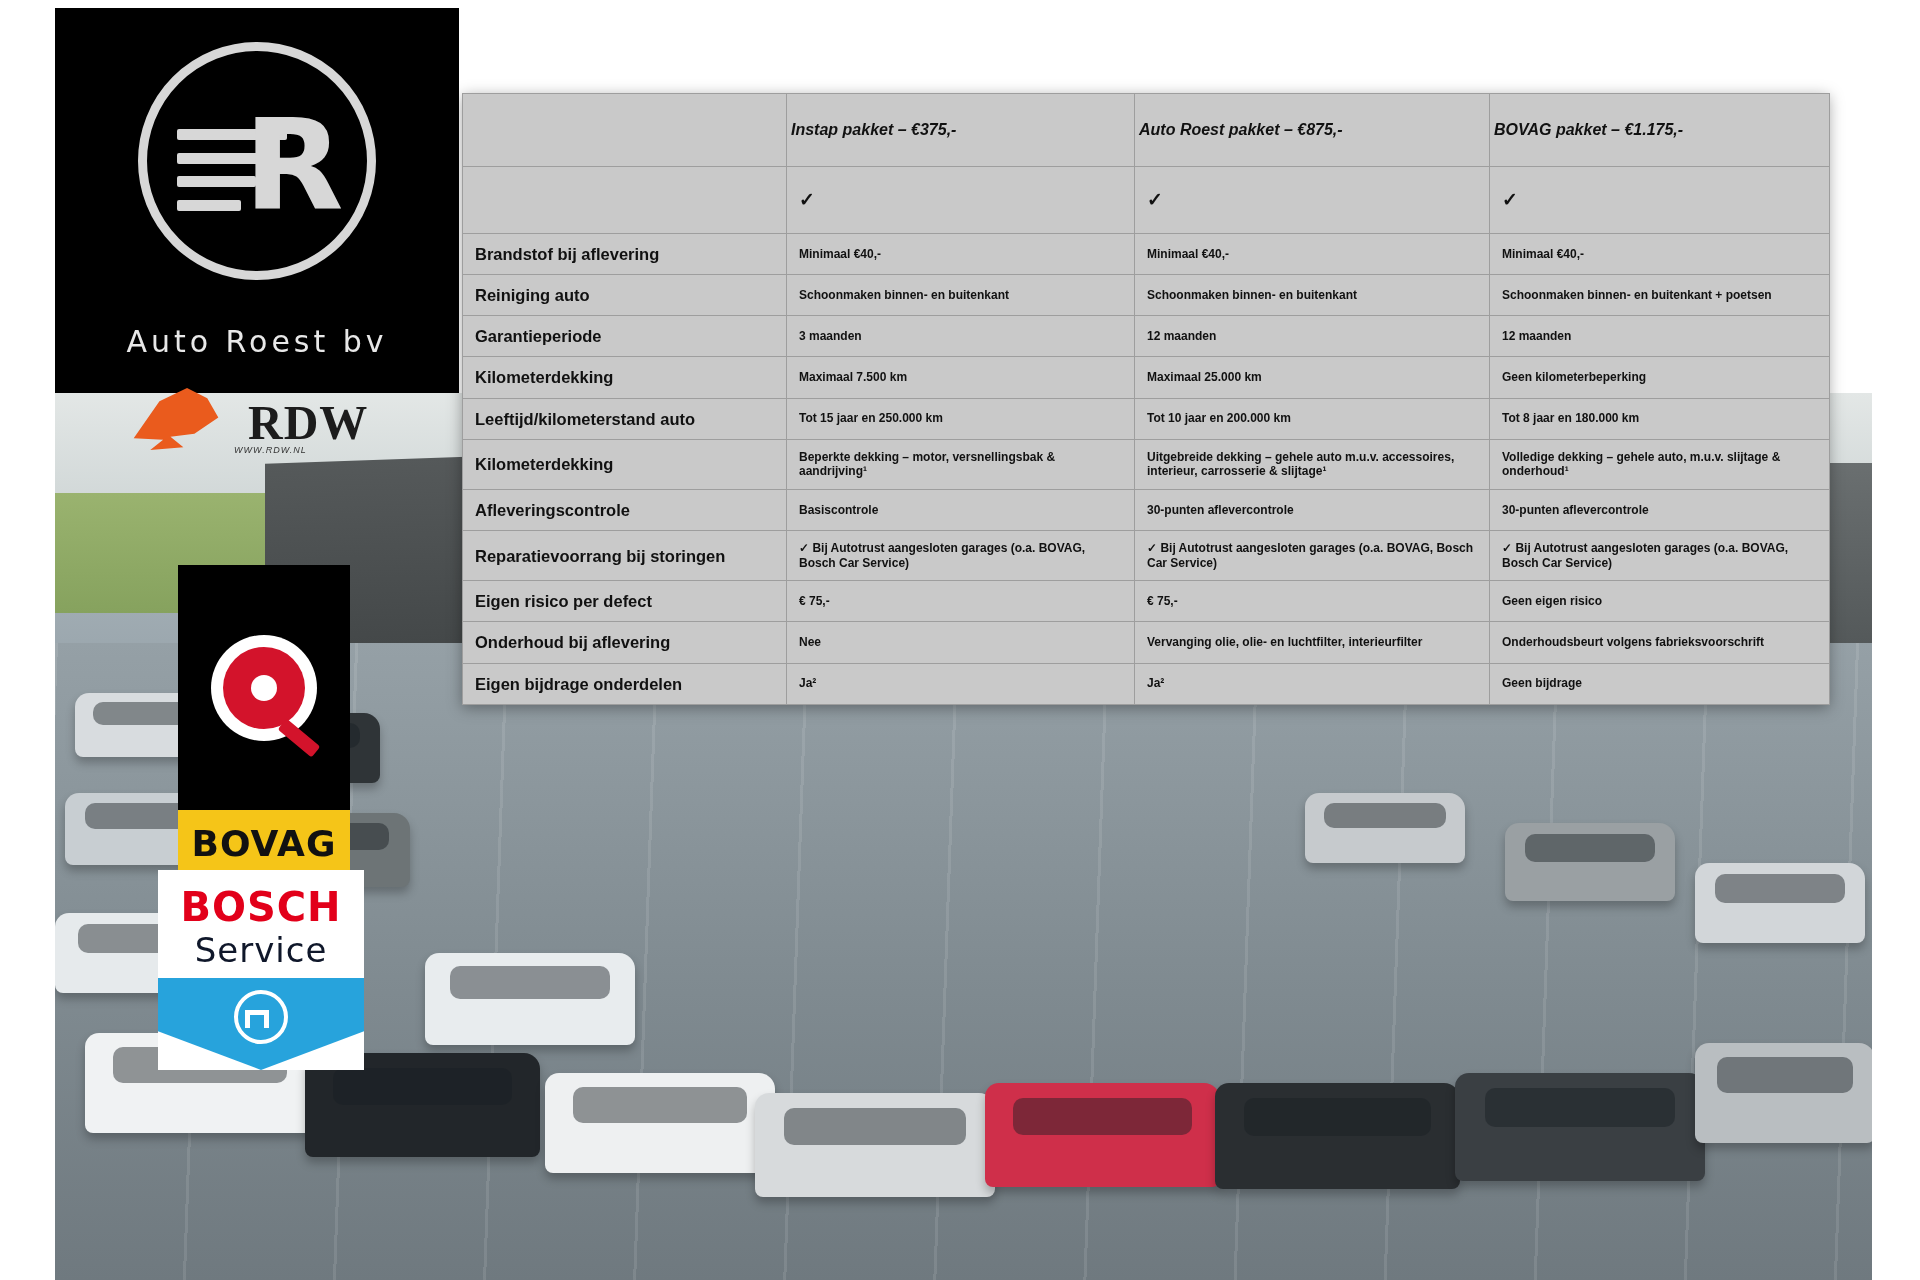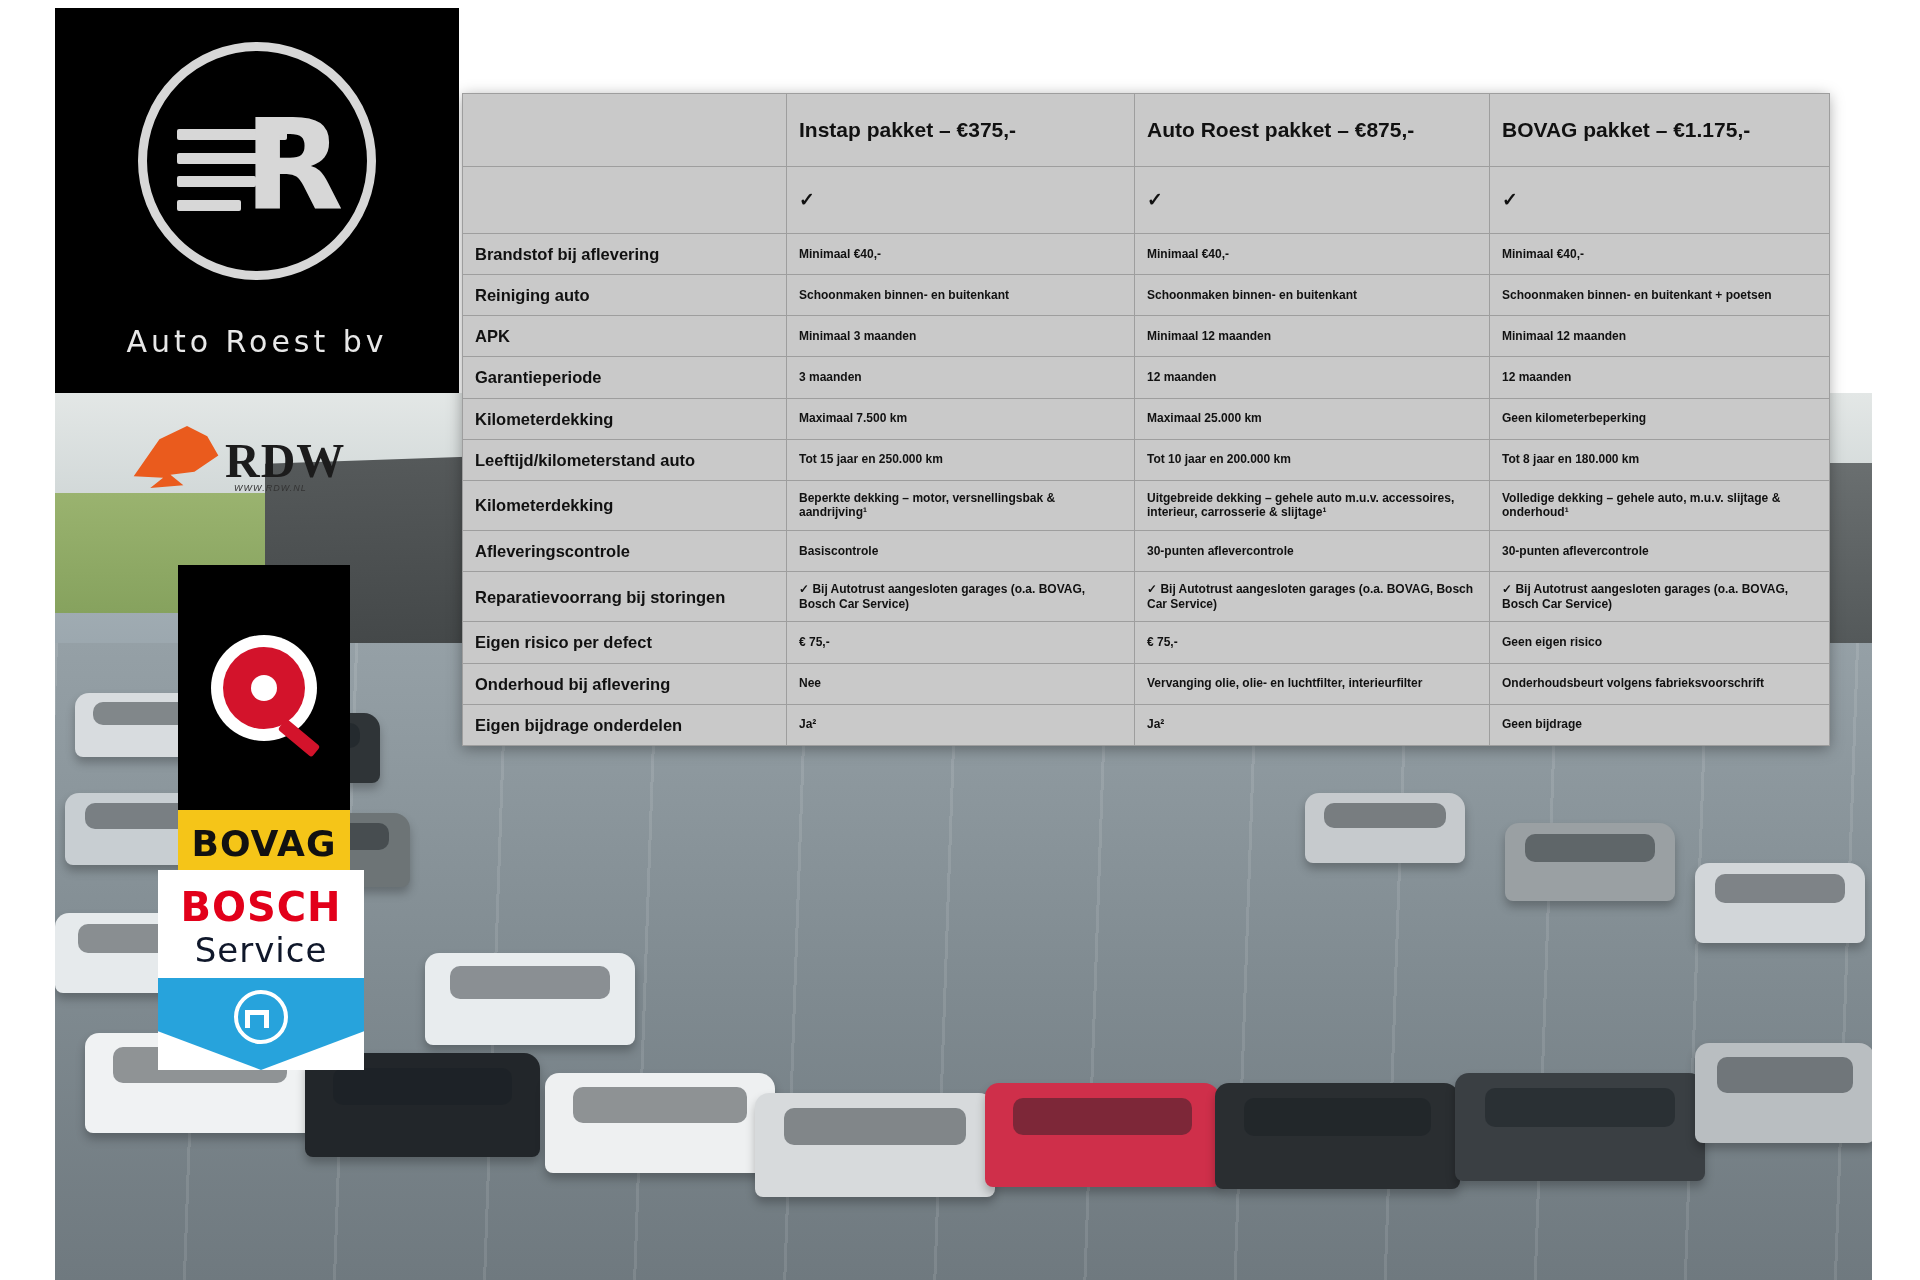--- a/index.html
+++ b/index.html
@@ -129,24 +129,24 @@
     content: "";
     position: absolute; left: 12%; right: 12%; top: 14%; height: 36%;
     background: rgba(25,30,35,0.45);
     border-radius: 10px;
   }
 
   
   .rdw {
     position: absolute;
     left: 130px;
-    top: 423px;
+    top: 385px;
     display: flex;
     align-items: center;
-    gap: 3px;
+    gap: 26px;
   }
   .rdw .feather {
     width: 92px; height: 74px;
     background: #ea5b1d;
     clip-path: polygon(4% 72%, 32% 22%, 62% 4%, 84% 18%, 96% 44%, 70% 66%, 44% 70%, 58% 84%, 22% 88%, 36% 74%);
   }
   .rdw .rdw-text {
     color: #1c1c1c;
     font-size: 48px;
     font-weight: bold;
@@ -290,23 +290,24 @@
     vertical-align: middle;
     text-align: left;
     color: #111111;
     font-size: 12px;
     font-weight: bold;
     line-height: 1.22;
     background: #c9c9c9;
     font-family: "Liberation Sans", sans-serif;
   }
   table.cmp thead th {
-    font-size: 21px;
+    font-size: 16px;
     height: 56px;
-    padding: 8px 12px;
+    padding: 8px 4px;
+    font-style: italic;
   }
   table.cmp tr.check td {
     height: 46px;
     font-size: 19px;
   }
   table.cmp td.rowhdr {
     font-size: 16.5px;
   }
   .chk { font-size: 19px; }
 </style>
@@ -411,26 +412,20 @@
           <td>Minimaal €40,-</td>
           <td>Minimaal €40,-</td>
         </tr>
         <tr>
           <td class="rowhdr">Reiniging auto</td>
           <td>Schoonmaken binnen- en buitenkant</td>
           <td>Schoonmaken binnen- en buitenkant</td>
           <td>Schoonmaken binnen- en buitenkant + poetsen</td>
         </tr>
         <tr>
-          <td class="rowhdr">APK</td>
-          <td>Minimaal 3 maanden</td>
-          <td>Minimaal 12 maanden</td>
-          <td>Minimaal 12 maanden</td>
-        </tr>
-        <tr>
           <td class="rowhdr">Garantieperiode</td>
           <td>3 maanden</td>
           <td>12 maanden</td>
           <td>12 maanden</td>
         </tr>
         <tr>
           <td class="rowhdr">Kilometerdekking</td>
           <td>Maximaal 7.500 km</td>
           <td>Maximaal 25.000 km</td>
           <td>Geen kilometerbeperking</td>

